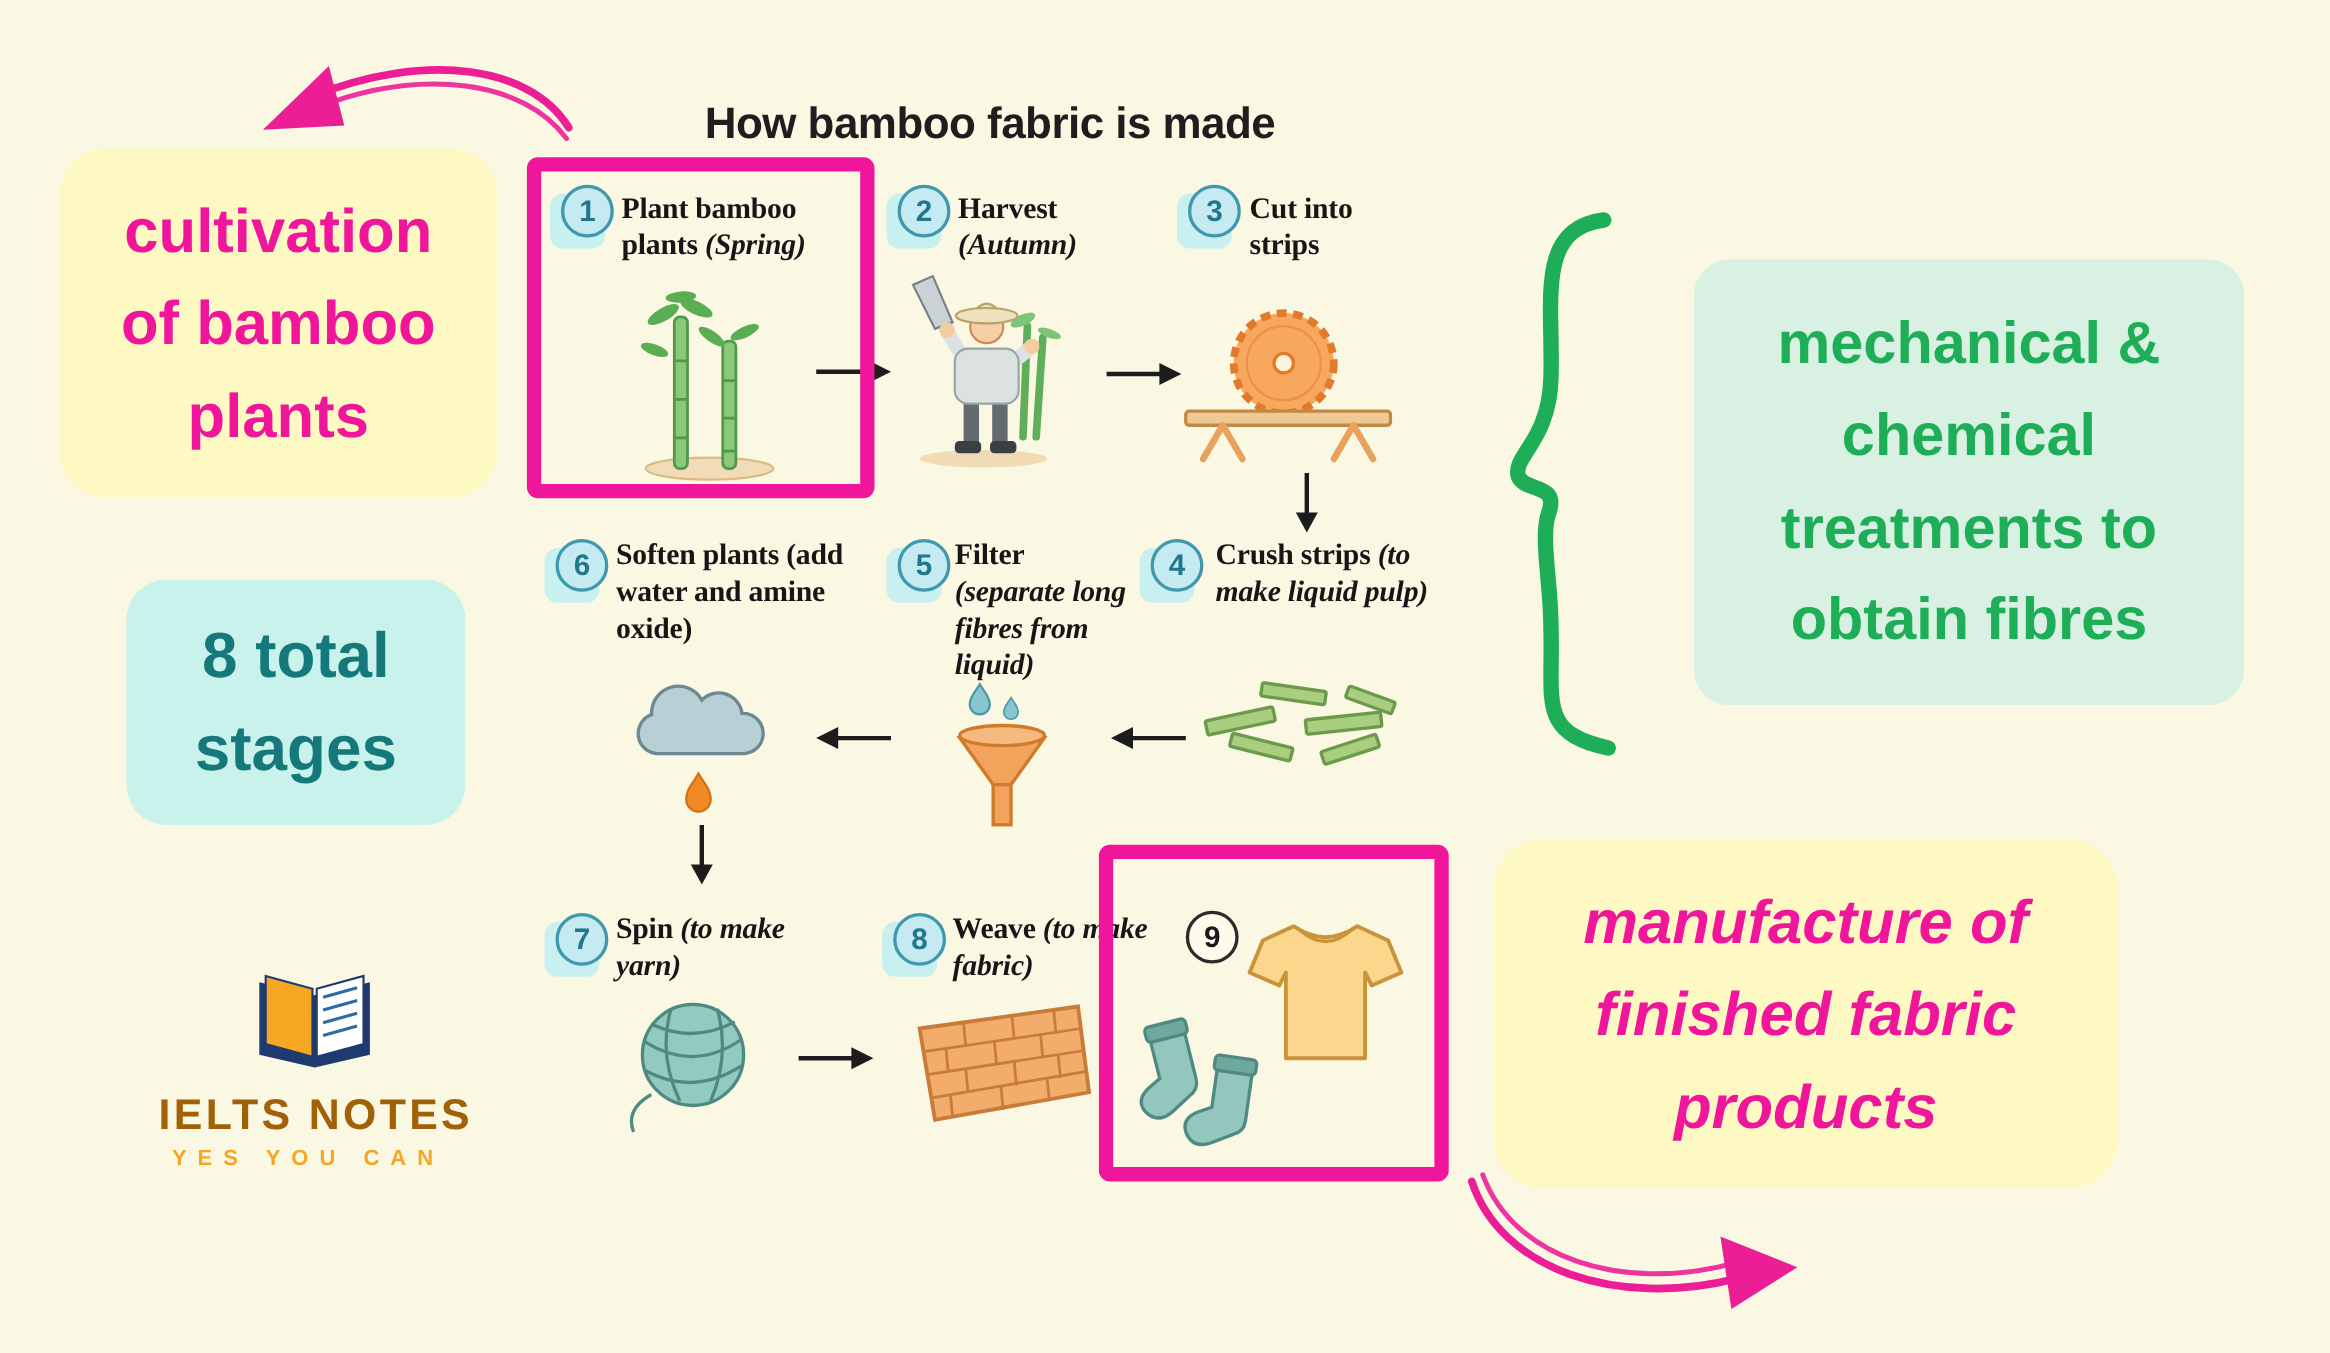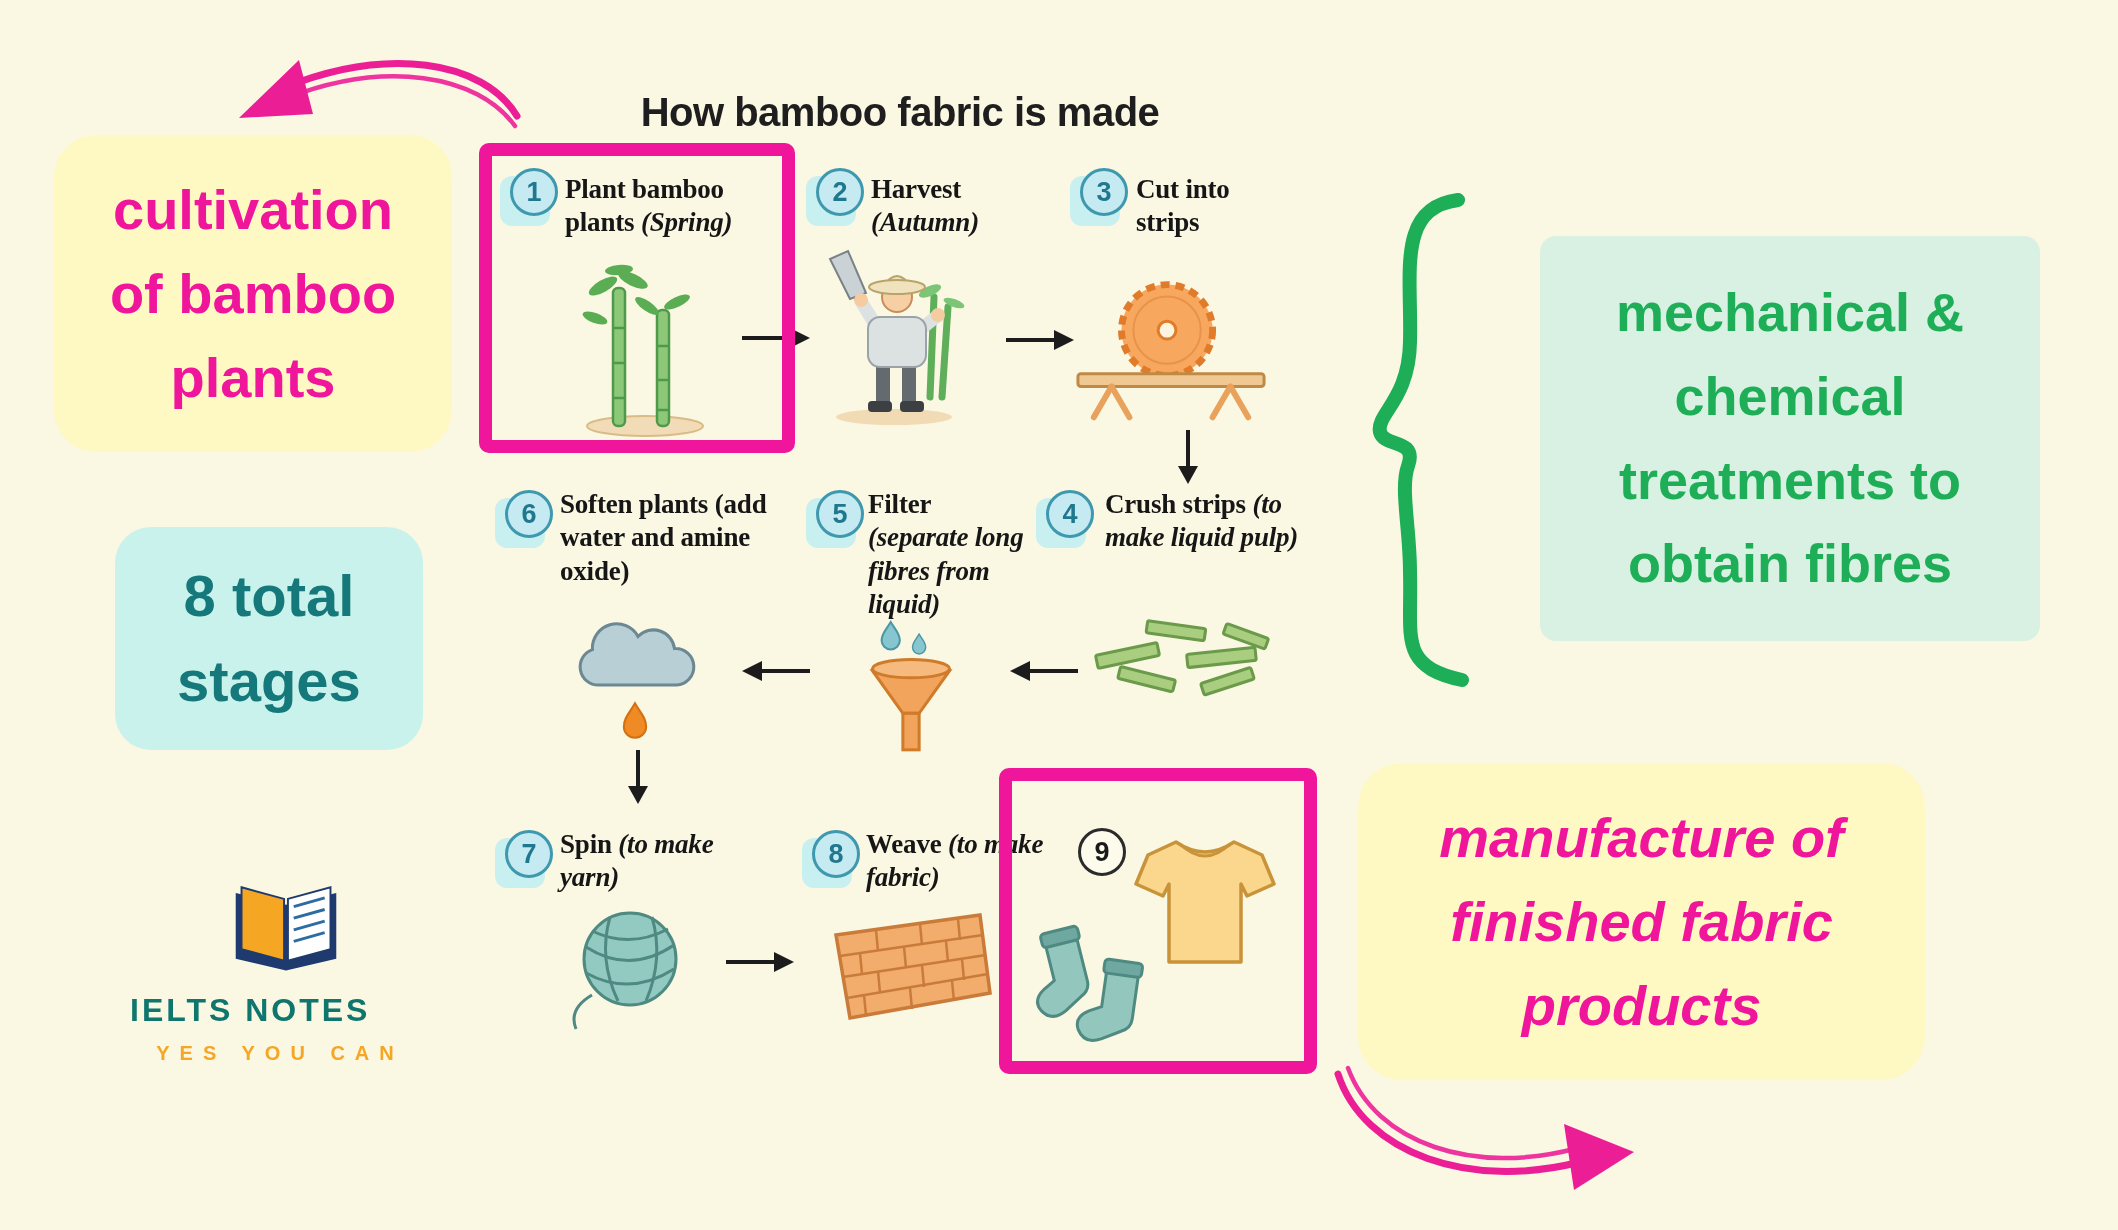--- a/index.html
+++ b/index.html
@@ -16,38 +16,38 @@
   .note{font-style:italic;}
   .pinkbox{position:absolute;border:13px solid #F0169B;border-radius:10px;z-index:5;box-sizing:border-box;}
   .annotation{position:absolute;display:flex;align-items:center;justify-content:center;
     text-align:center;white-space:pre-line;font-weight:600;z-index:1;}
   .ann-pink{background:#fef9c3;color:#F0169B;}
   .ann-teal{background:#C8F2EB;color:#15787A;}
   .ann-green{background:#D8F1E2;color:#1EAE57;}
   .illo{position:absolute;z-index:1;}
   .arrow{position:absolute;z-index:2;}
   .sketch{position:absolute;z-index:4;}
-  .logo-name{position:absolute;left:130px;top:992px;width:300px;text-align:left;
-    font-size:32px;font-weight:700;color:#0f766e;letter-spacing:3px;z-index:2;}
+  .logo-name{position:absolute;left:130px;top:992px;width:300px;text-align:right;
+    font-size:39px;font-weight:700;color:#a16207;letter-spacing:3px;z-index:2;}
   .logo-tagline{position:absolute;left:130px;top:1042px;width:300px;text-align:center;
     font-size:20px;font-weight:700;color:#F5A623;letter-spacing:10px;z-index:2;}
 </style>
 </head>
 <body>
 
 <div id="canvas">
 
   <div class="title">How bamboo fabric is made</div>
 
   <div class="annotation ann-pink" style="left:54px;top:135px;width:398px;height:317px;border-radius:42px;font-size:56px;line-height:1.5;">cultivation
 of bamboo
 plants</div>
   <div class="annotation ann-teal" style="left:115px;top:527px;width:308px;height:223px;border-radius:36px;font-size:58px;line-height:1.45;">8 total
 stages</div>
-  <div class="annotation ann-green" style="left:1540px;top:236px;width:500px;height:405px;border-radius:16px;font-size:54px;line-height:1.55;">mechanical &amp;
+  <div class="annotation ann-green" style="left:1540px;top:236px;width:500px;height:405px;border-radius:32px;font-size:54px;line-height:1.55;">mechanical &amp;
 chemical
 treatments to
 obtain fibres</div>
   <div class="annotation ann-pink" style="left:1358px;top:763px;width:567px;height:317px;border-radius:44px;font-size:56px;line-height:1.5;font-style:italic;">manufacture of
 finished fabric
 products</div>
 
   <div class="pinkbox" style="left:479px;top:143px;width:316px;height:310px;"></div>
   <div class="pinkbox" style="left:999px;top:768px;width:318px;height:306px;"></div>
 

